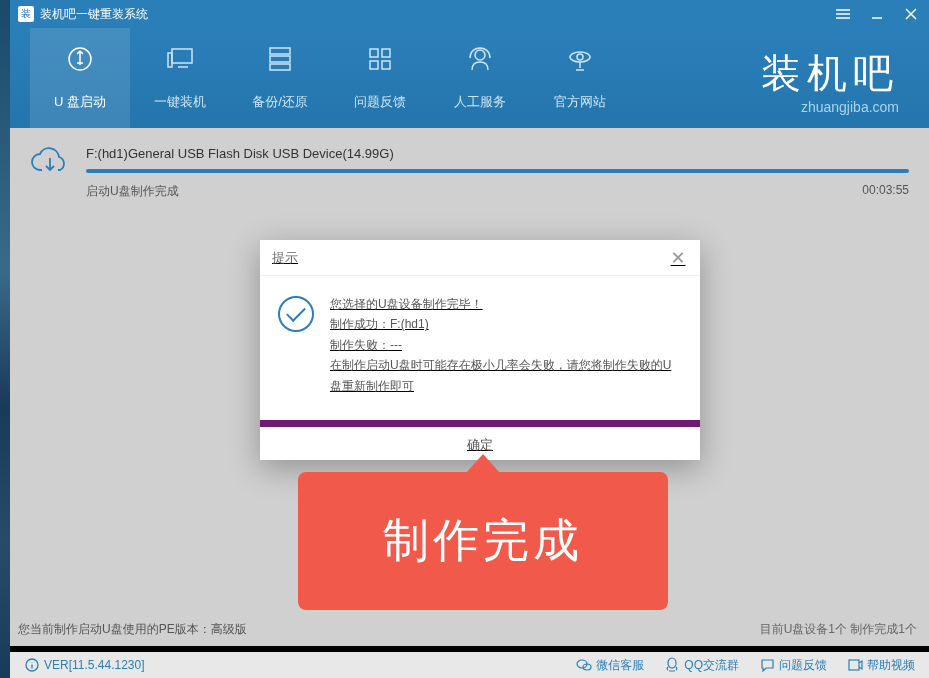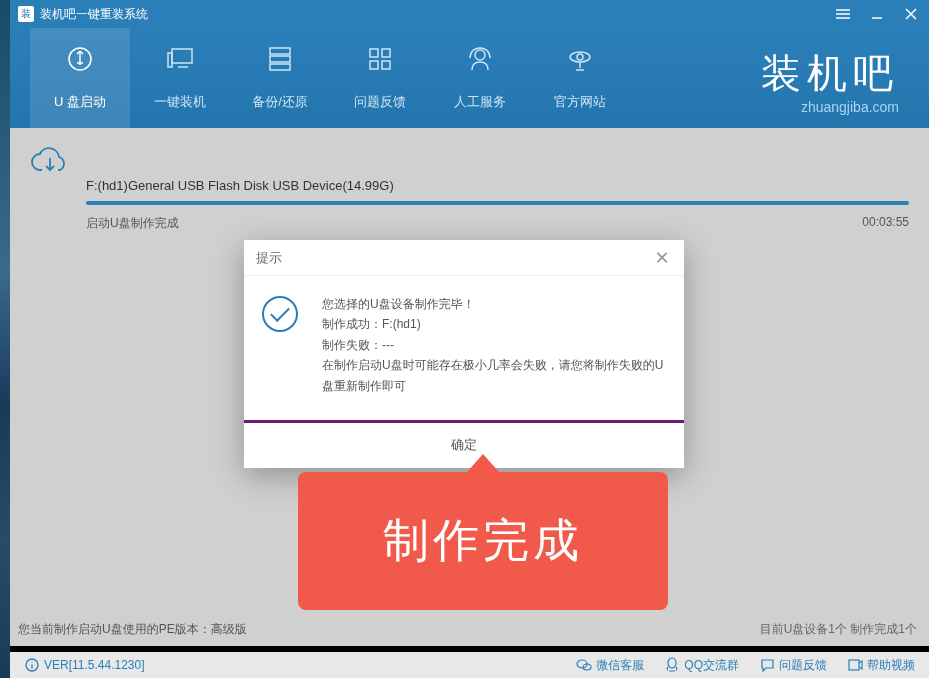--- a/index.html
+++ b/index.html
@@ -15,35 +15,35 @@
 .nav-item { width: 100px; height: 100px; display: flex; flex-direction: column; align-items: center; justify-content: center; color: #cde5f5; font-size: 13px; cursor: pointer; gap: 20px; }
 .nav-item.active { background: rgba(255,255,255,0.12); color: #fff; }
 .nav-icon { width: 28px; height: 28px; display: flex; align-items: center; justify-content: center; }
 .brand { position: absolute; right: 30px; top: 18px; text-align: right; }
 .brand-text { color: #fff; font-size: 40px; font-weight: 300; letter-spacing: 6px; font-family: Liberation Sans, sans-serif; }
 .brand-url { color: #a8d4ef; font-size: 14px; margin-top: -2px; }
 .content { flex: 1; background: #d0d0d0; position: relative; padding: 18px 20px; }
 .progress-row { display: flex; align-items: flex-start; gap: 16px; }
 .cloud-icon { width: 40px; height: 30px; display: flex; align-items: center; justify-content: center; color: #2b7fb8; }
 .progress-info { flex: 1; }
-.device-name { font-size: 13px; color: #333; margin-bottom: 8px; margin-top: 32px; }
+.device-name { font-size: 13px; color: #333; margin-bottom: 8px; }
 .progress-bar { height: 4px; background: #2b7fb8; border-radius: 2px; margin-bottom: 10px; }
 .status-row { display: flex; justify-content: space-between; font-size: 12px; color: #555; }
 .pe-info { position: absolute; bottom: 8px; left: 8px; font-size: 12px; color: #555; }
 .usb-count { position: absolute; bottom: 8px; right: 12px; font-size: 12px; color: #666; margin-top: 44px; }
 .dialog-overlay { position: absolute; inset: 0; z-index: 10; }
-.dialog { position: absolute; left: 244px; top: 240px; width: 440px; background: #fff; box-shadow: 0 8px 30px rgba(0,0,0,0.3); }
+.dialog { position: absolute; left: 260px; top: 240px; width: 440px; background: #fff; box-shadow: 0 8px 30px rgba(0,0,0,0.3); text-decoration: underline; }
 .dialog-header { height: 36px; display: flex; align-items: center; justify-content: space-between; padding: 0 12px; border-bottom: 1px solid #eee; }
 .dialog-title { font-size: 13px; color: #666; }
 .dialog-close { cursor: pointer; font-size: 18px; color: #999; width: 20px; text-align: center; }
-.dialog-body { padding: 18px 18px 24px 18px; display: flex; gap: 24px; }
+.dialog-body { padding: 18px 18px 24px 18px; display: flex; gap: 16px; }
 .check-circle { width: 36px; height: 36px; border: 2px solid #2b7fb8; border-radius: 50%; display: flex; align-items: center; justify-content: center; flex-shrink: 0; margin-top: 2px; }
 .check-mark { width: 18px; height: 10px; border-left: 2px solid #2b7fb8; border-bottom: 2px solid #2b7fb8; transform: rotate(-45deg); margin-top: -4px; }
 .dialog-text { font-size: 12px; color: #555; line-height: 1.7; }
-.dialog-footer { height: 48px; border-top: 3px solid #701a75; display: flex; align-items: center; justify-content: center; }
+.dialog-footer { height: 40px; border-top: 7px solid #701a75; display: flex; align-items: flex-end; justify-content: center; }
 .dialog-ok { font-size: 13px; color: #555; cursor: pointer; padding: 6px 20px; }
 .callout { position: absolute; left: 298px; top: 472px; width: 370px; height: 138px; background: #f15a4a; border-radius: 8px; display: flex; align-items: center; justify-content: center; z-index: 20; }
 .callout::before { content: ""; position: absolute; top: -18px; left: 50%; transform: translateX(-50%); border-left: 16px solid transparent; border-right: 16px solid transparent; border-bottom: 18px solid #f15a4a; }
 .callout-text { color: #fff; font-size: 46px; letter-spacing: 4px; }
 .footer { height: 32px; background: #e8e8e8; border-top: 6px solid #000000; display: flex; align-items: center; padding: 0 14px; font-size: 12px; }
 .ver-info { color: #2b7fb8; display: flex; align-items: center; gap: 4px; cursor: pointer; }
 .footer-right { margin-left: auto; display: flex; gap: 20px; }
 .footer-link { color: #2b7fb8; display: flex; align-items: center; gap: 4px; cursor: pointer; }
 .footer-icon { width: 16px; height: 16px; display: flex; align-items: center; justify-content: center; }
 </style>

